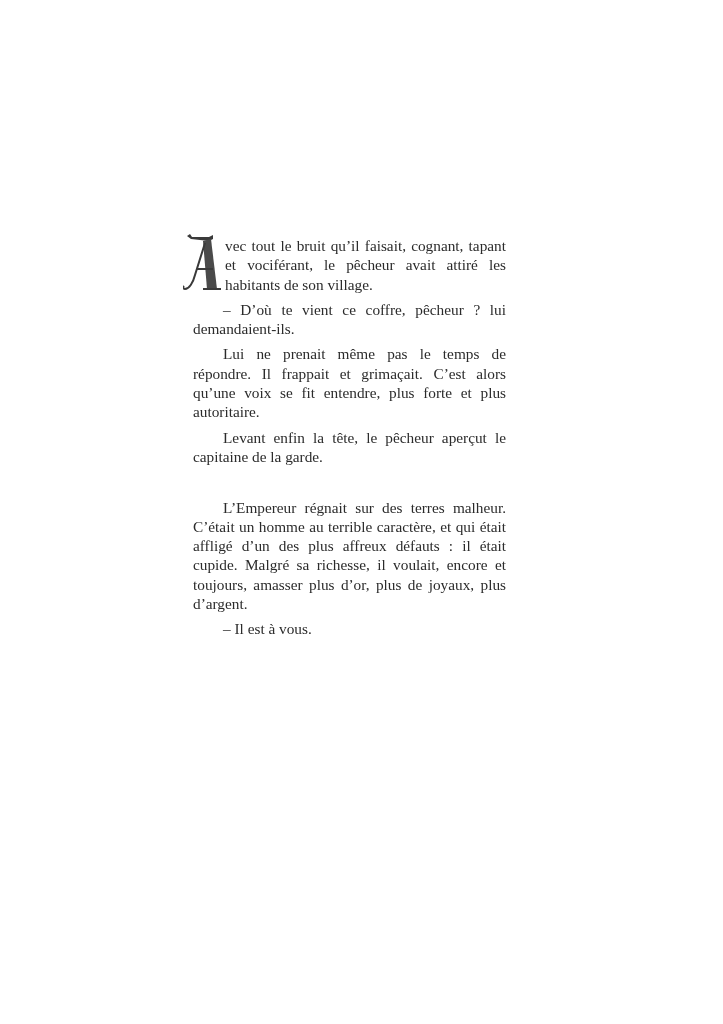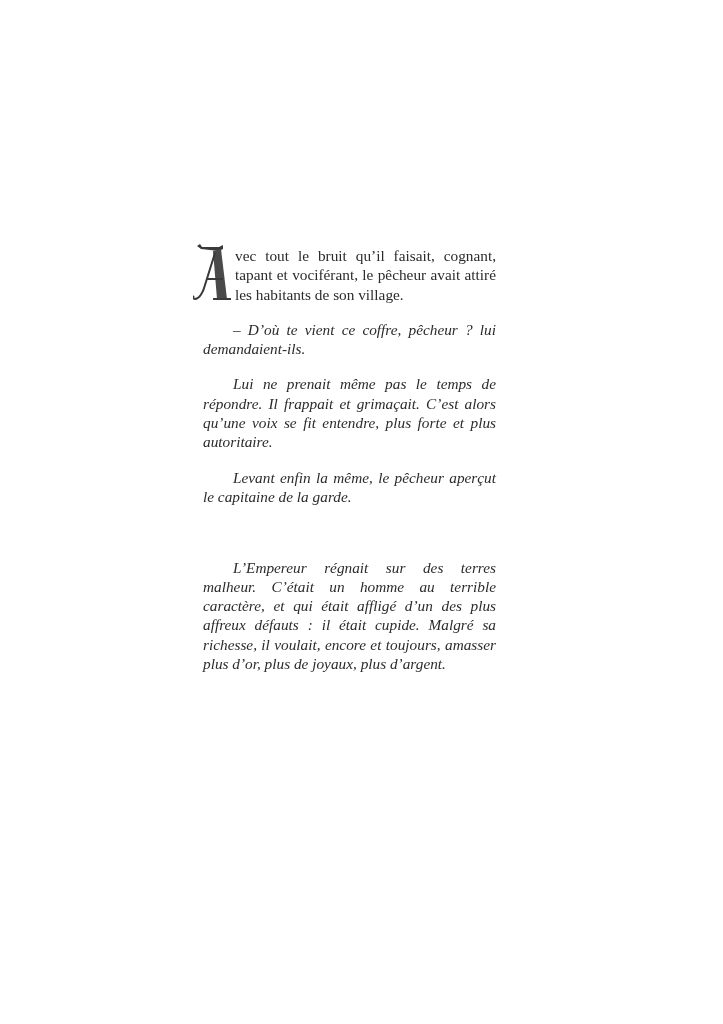--- a/index.html
+++ b/index.html
@@ -10,22 +10,22 @@
     .page-text {
       position: absolute;
       left: 187px; top: 230px;
       width: 325px;
       font-family: "Liberation Serif", "DejaVu Serif", serif;
       font-size: 15.3px;
       line-height: 19.3px;
       color: #2b2b2b;
       text-align: justify;
     }
-    .page-text p { margin: 16px; }
-    .indent { text-indent: 30px; font-style: italic; }
+    .page-text p { margin: 6px; }
+    .indent { text-indent: 30px; }
     .dropcap-para { position: relative; }
     .dropcap {
       float: left;
       width: 40px;
       height: 58px;
       margin: -3px 2px 0 -10px;
       position: relative;
     }
     .dropcap svg { display: block; }
     .break { height: 19.3px; }
@@ -40,16 +40,17 @@
         <path d="M8 6 L4 3 L7 1 L9 4 L26 4 L30 2 L30 6 L26 8 Z" fill="#3a3a3a"></path>
         <path d="M20 8 L28 6 L34 56 L24 56 Z" fill="#4a4a4a"></path>
         <path d="M22 10 L12 42 C10 50 6 56 2 56 C0 56 0 54 1 53" stroke="#3a3a3a" stroke-width="2" fill="none"></path>
         <path d="M14 36 L30 36" stroke="#3a3a3a" stroke-width="2"></path>
         <path d="M20 56 L38 56" stroke="#3a3a3a" stroke-width="2"></path>
       </svg>
     </span><span>vec tout le bruit qu’il faisait, cognant, tapant et vociférant, le pêcheur avait attiré les habitants de son village.</span>
   </p>
   <p class="indent">– D’où te vient ce coffre, pêcheur ? lui demandaient-ils.</p>
   <p class="indent">Lui ne prenait même pas le temps de répondre. Il frappait et grimaçait. C’est alors qu’une voix se fit entendre, plus forte et plus autoritaire.</p>
-  <p class="indent">Levant enfin la même, le pêcheur aperçut le capitaine de la garde.</p>
+  <p class="indent">Levant enfin la tête, le pêcheur aperçut le capitaine de la garde.</p>
   <div class="break"></div>
   <p class="indent">L’Empereur régnait sur des terres malheur. C’était un homme au terrible caractère, et qui était affligé d’un des plus affreux défauts : il était cupide. Malgré sa richesse, il voulait, encore et toujours, amasser plus d’or, plus de joyaux, plus d’argent.</p>
+  <p class="indent">– Il est à vous.</p>
 </div>
 
 </body></html>

